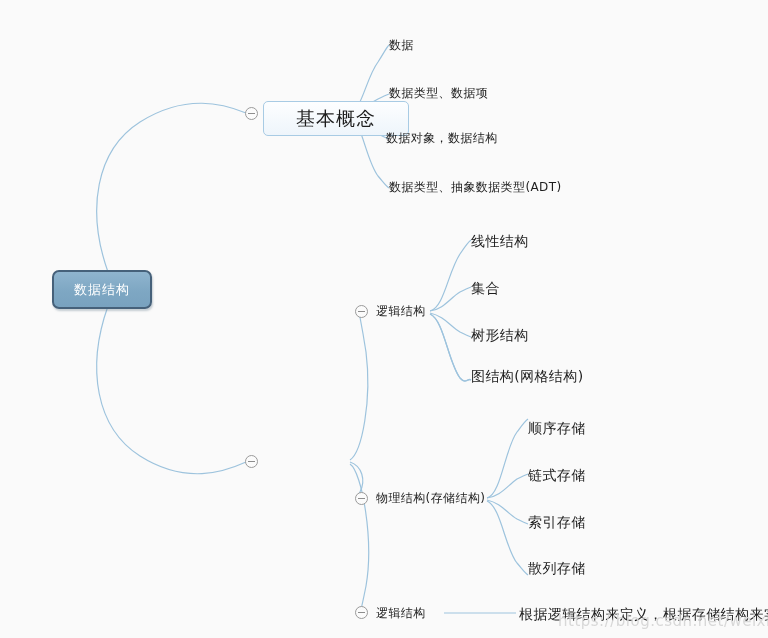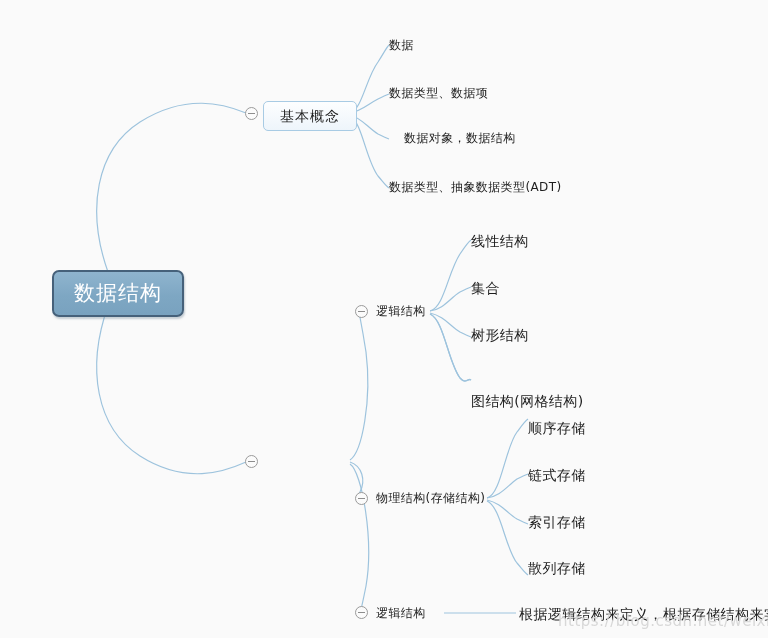--- a/index.html
+++ b/index.html
@@ -32,33 +32,33 @@
     white-space: nowrap;
     line-height: 1;
   }
   
   .root-node {
     background: linear-gradient(180deg, #8fb4ce 0%, #7ea7c3 55%, #79a2bf 100%);
     border: 2px solid #4a6border;
     border: 2px solid #46617a;
     border-radius: 7px;
     color: #ffffff;
-    font-size: 21px;
+    font-size: 13px;
     padding: 11px 20px;
     box-shadow: 1px 2px 2px rgba(120,140,155,0.40);
     letter-spacing: 1px;
   }
   
   .branch-node {
     background: linear-gradient(180deg, #fdfeff 0%, #eef5fb 100%);
     border: 1px solid #a8cbe4;
     border-radius: 5px;
     color: #1d1d1d;
-    font-size: 14px;
-    padding: 7px 16px;
+    font-size: 19px;
+    padding: 7px 32px;
     letter-spacing: 1px;
   }
   
   .text-node {
     color: #1d1d1d;
     font-size: 12px;
     letter-spacing: 0.4px;
   }
   
   .leaf-node {
@@ -137,21 +137,21 @@
   <div class="node branch-node" style="left:263px; top:101px;">
     <span>基本概念</span>
   </div>
 
   <div class="node text-node" style="left:389px; top:39px;">
     <span>数据</span>
   </div>
   <div class="node text-node" style="left:389px; top:87px;">
     <span>数据类型、数据项</span>
   </div>
-  <div class="node text-node" style="left:404px; top:132px;">
+  <div class="node text-node" style="left:386px; top:132px;">
     <span>数据对象，数据结构</span>
   </div>
   <div class="node text-node" style="left:389px; top:181px;">
     <span>数据类型、抽象数据类型(ADT)</span>
   </div>
 
   <div class="toggle" style="left:245px; top:455px;"></div>
 
   <div class="toggle" style="left:355px; top:305px;"></div>
   <div class="node text-node" style="left:376px; top:305px;">
@@ -159,21 +159,21 @@
   </div>
   <div class="node leaf-node" style="left:471px; top:234px;">
     <span>线性结构</span>
   </div>
   <div class="node leaf-node" style="left:471px; top:281px;">
     <span>集合</span>
   </div>
   <div class="node leaf-node" style="left:471px; top:328px;">
     <span>树形结构</span>
   </div>
-  <div class="node leaf-node" style="left:471px; top:394px;">
+  <div class="node leaf-node" style="left:471px; top:369px;">
     <span>图结构(网格结构)</span>
   </div>
 
   <div class="toggle" style="left:355px; top:492px;"></div>
   <div class="node text-node" style="left:376px; top:492px;">
     <span>物理结构(存储结构)</span>
   </div>
   <div class="node leaf-node" style="left:528px; top:421px;">
     <span>顺序存储</span>
   </div>

